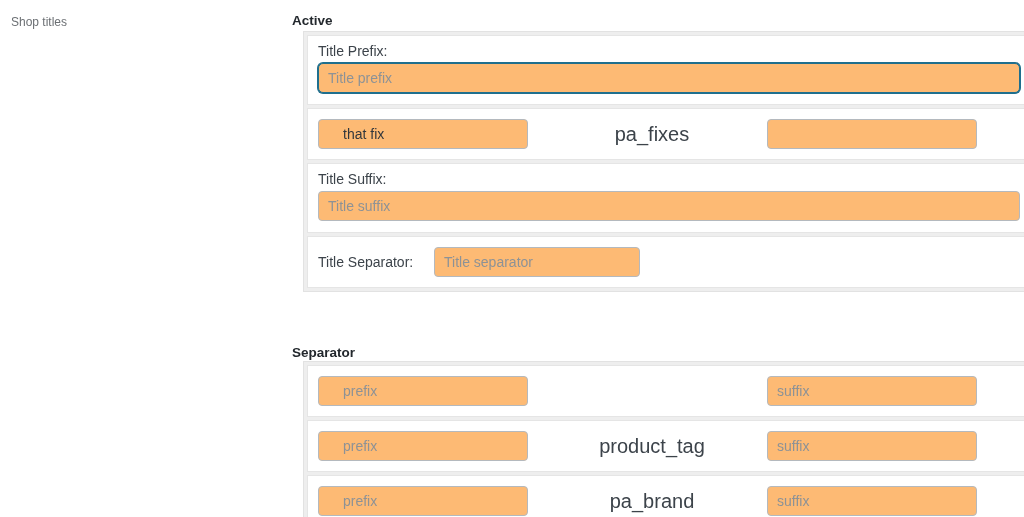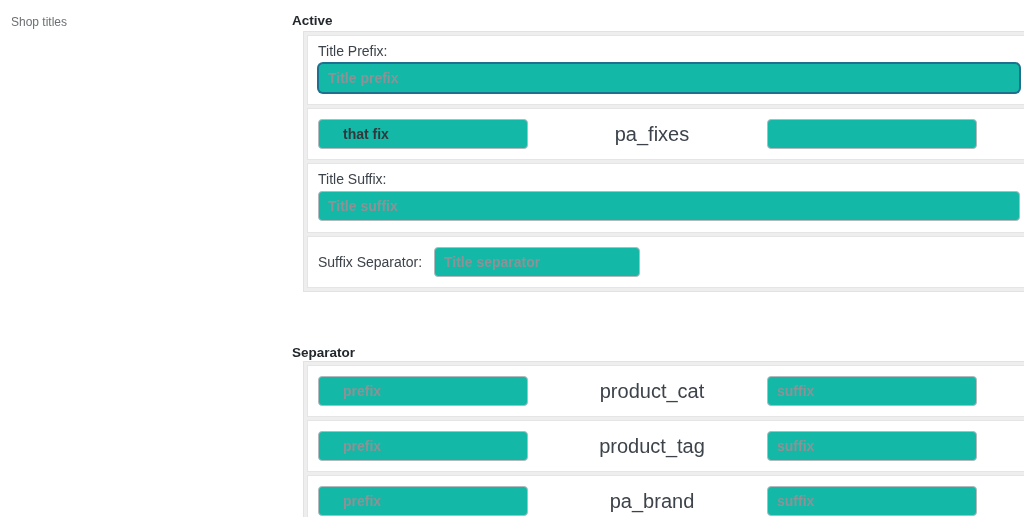--- a/index.html
+++ b/index.html
@@ -77,28 +77,27 @@
     line-height: 17px;
     padding: 7px 0 3px 10px;
   }
 
   
   .ti {
     box-sizing: border-box;
     height: 30px;
     border: 1px solid #b4b9be;
     border-radius: 4px;
-    background: #14b8a6;
+    background: #fdba74;
     font-family: "Liberation Sans", sans-serif;
     font-size: 14px;
     color: #32373c;
     padding: 0 9px;
     outline: none;
     box-shadow: none;
-    font-weight: bold;
   }
   .ti::placeholder { color: #8d9296; opacity: 1; }
 
   
   .ti.focused {
     border: 1px solid #1f6f8e;
     box-shadow: 0 0 0 1px #1f6f8e;
     border-radius: 5px;
   }
 
@@ -168,33 +167,32 @@
       <div class="term">pa_fixes</div>
       <input class="ti ti-right" type="text" placeholder="" style="">
     </div>
 
     <div class="card card-stacked">
       <span class="field-label">Title Suffix:</span>
       <input class="ti" type="text" placeholder="Title suffix" style="">
     </div>
 
     <div class="card card-inline">
-      <span class="inline-label">Suffix Separator:</span>
+      <span class="inline-label">Title Separator:</span>
       <input class="ti" type="text" placeholder="Title separator" style="">
     </div>
 
   </div>
 
   <div id="heading-available" class="section-heading">Separator</div>
 
   <div id="group-available" class="group">
 
     <div class="card card-triple">
       <input class="ti ti-left" type="text" placeholder="prefix" style="">
-      <div class="term">product_cat</div>
       <input class="ti ti-right" type="text" placeholder="suffix" style="">
     </div>
 
     <div class="card card-triple">
       <input class="ti ti-left" type="text" placeholder="prefix" style="">
       <div class="term">product_tag</div>
       <input class="ti ti-right" type="text" placeholder="suffix" style="">
     </div>
 
     <div class="card card-triple">

